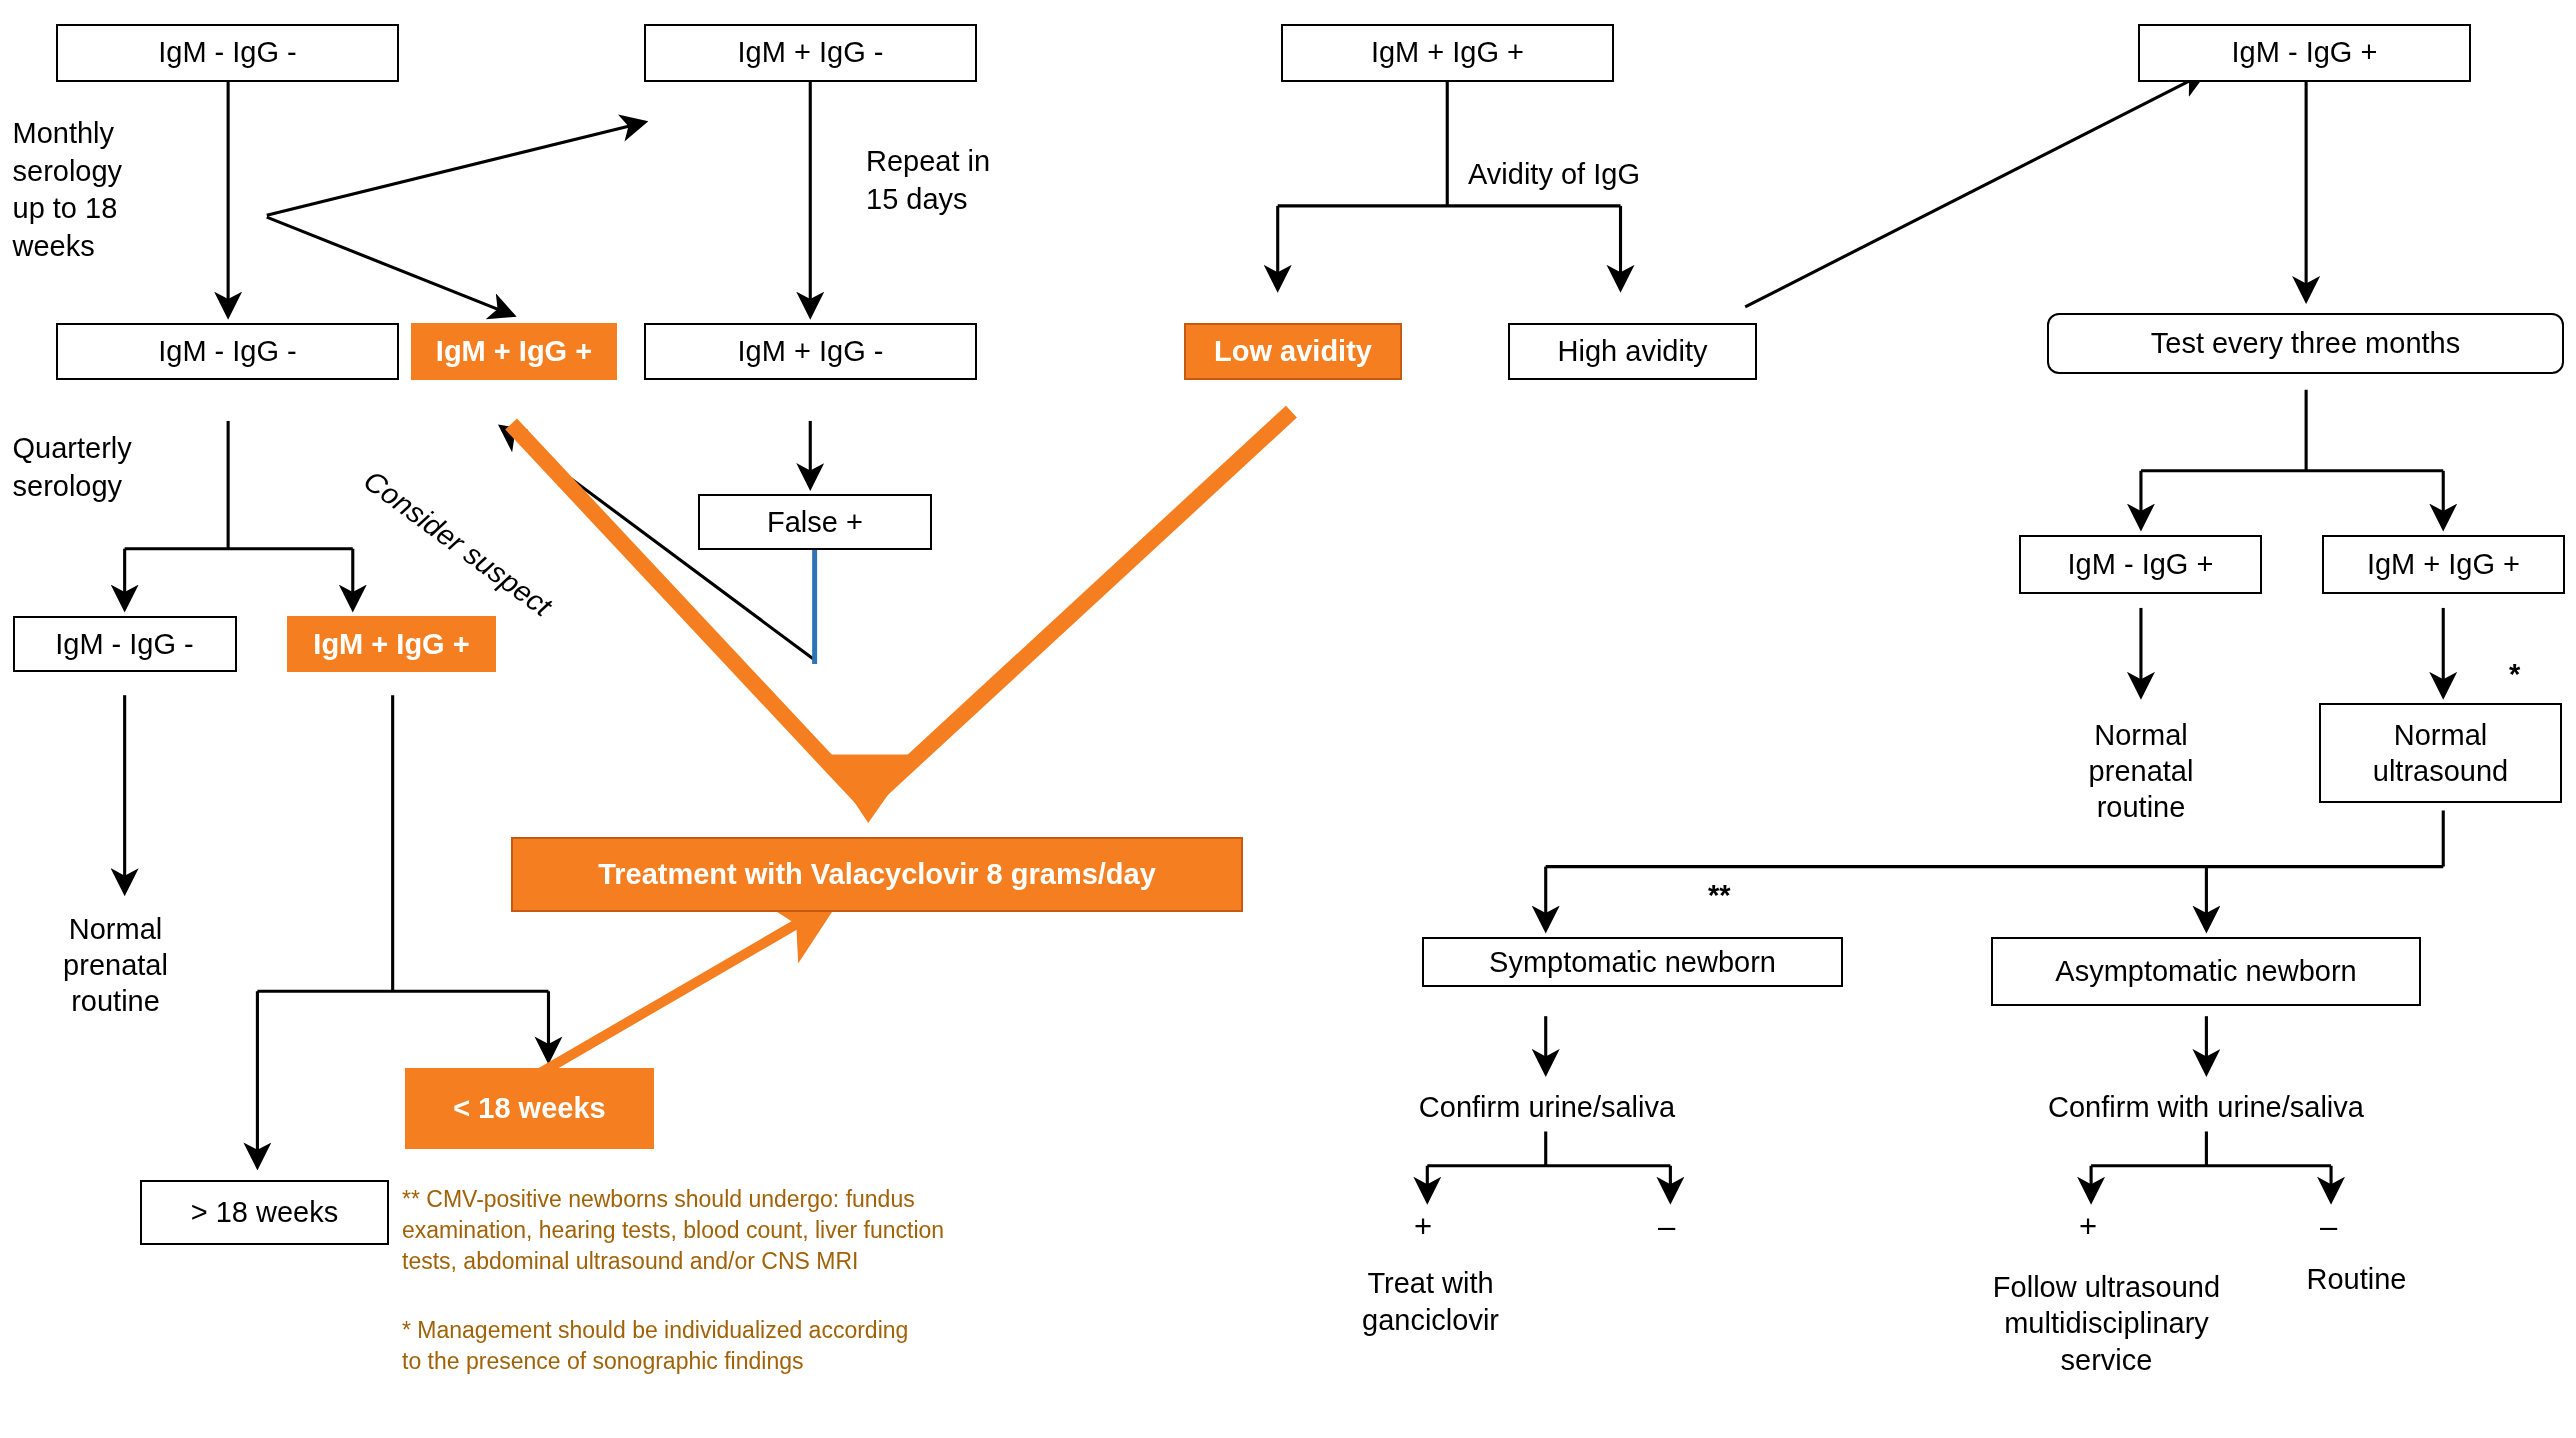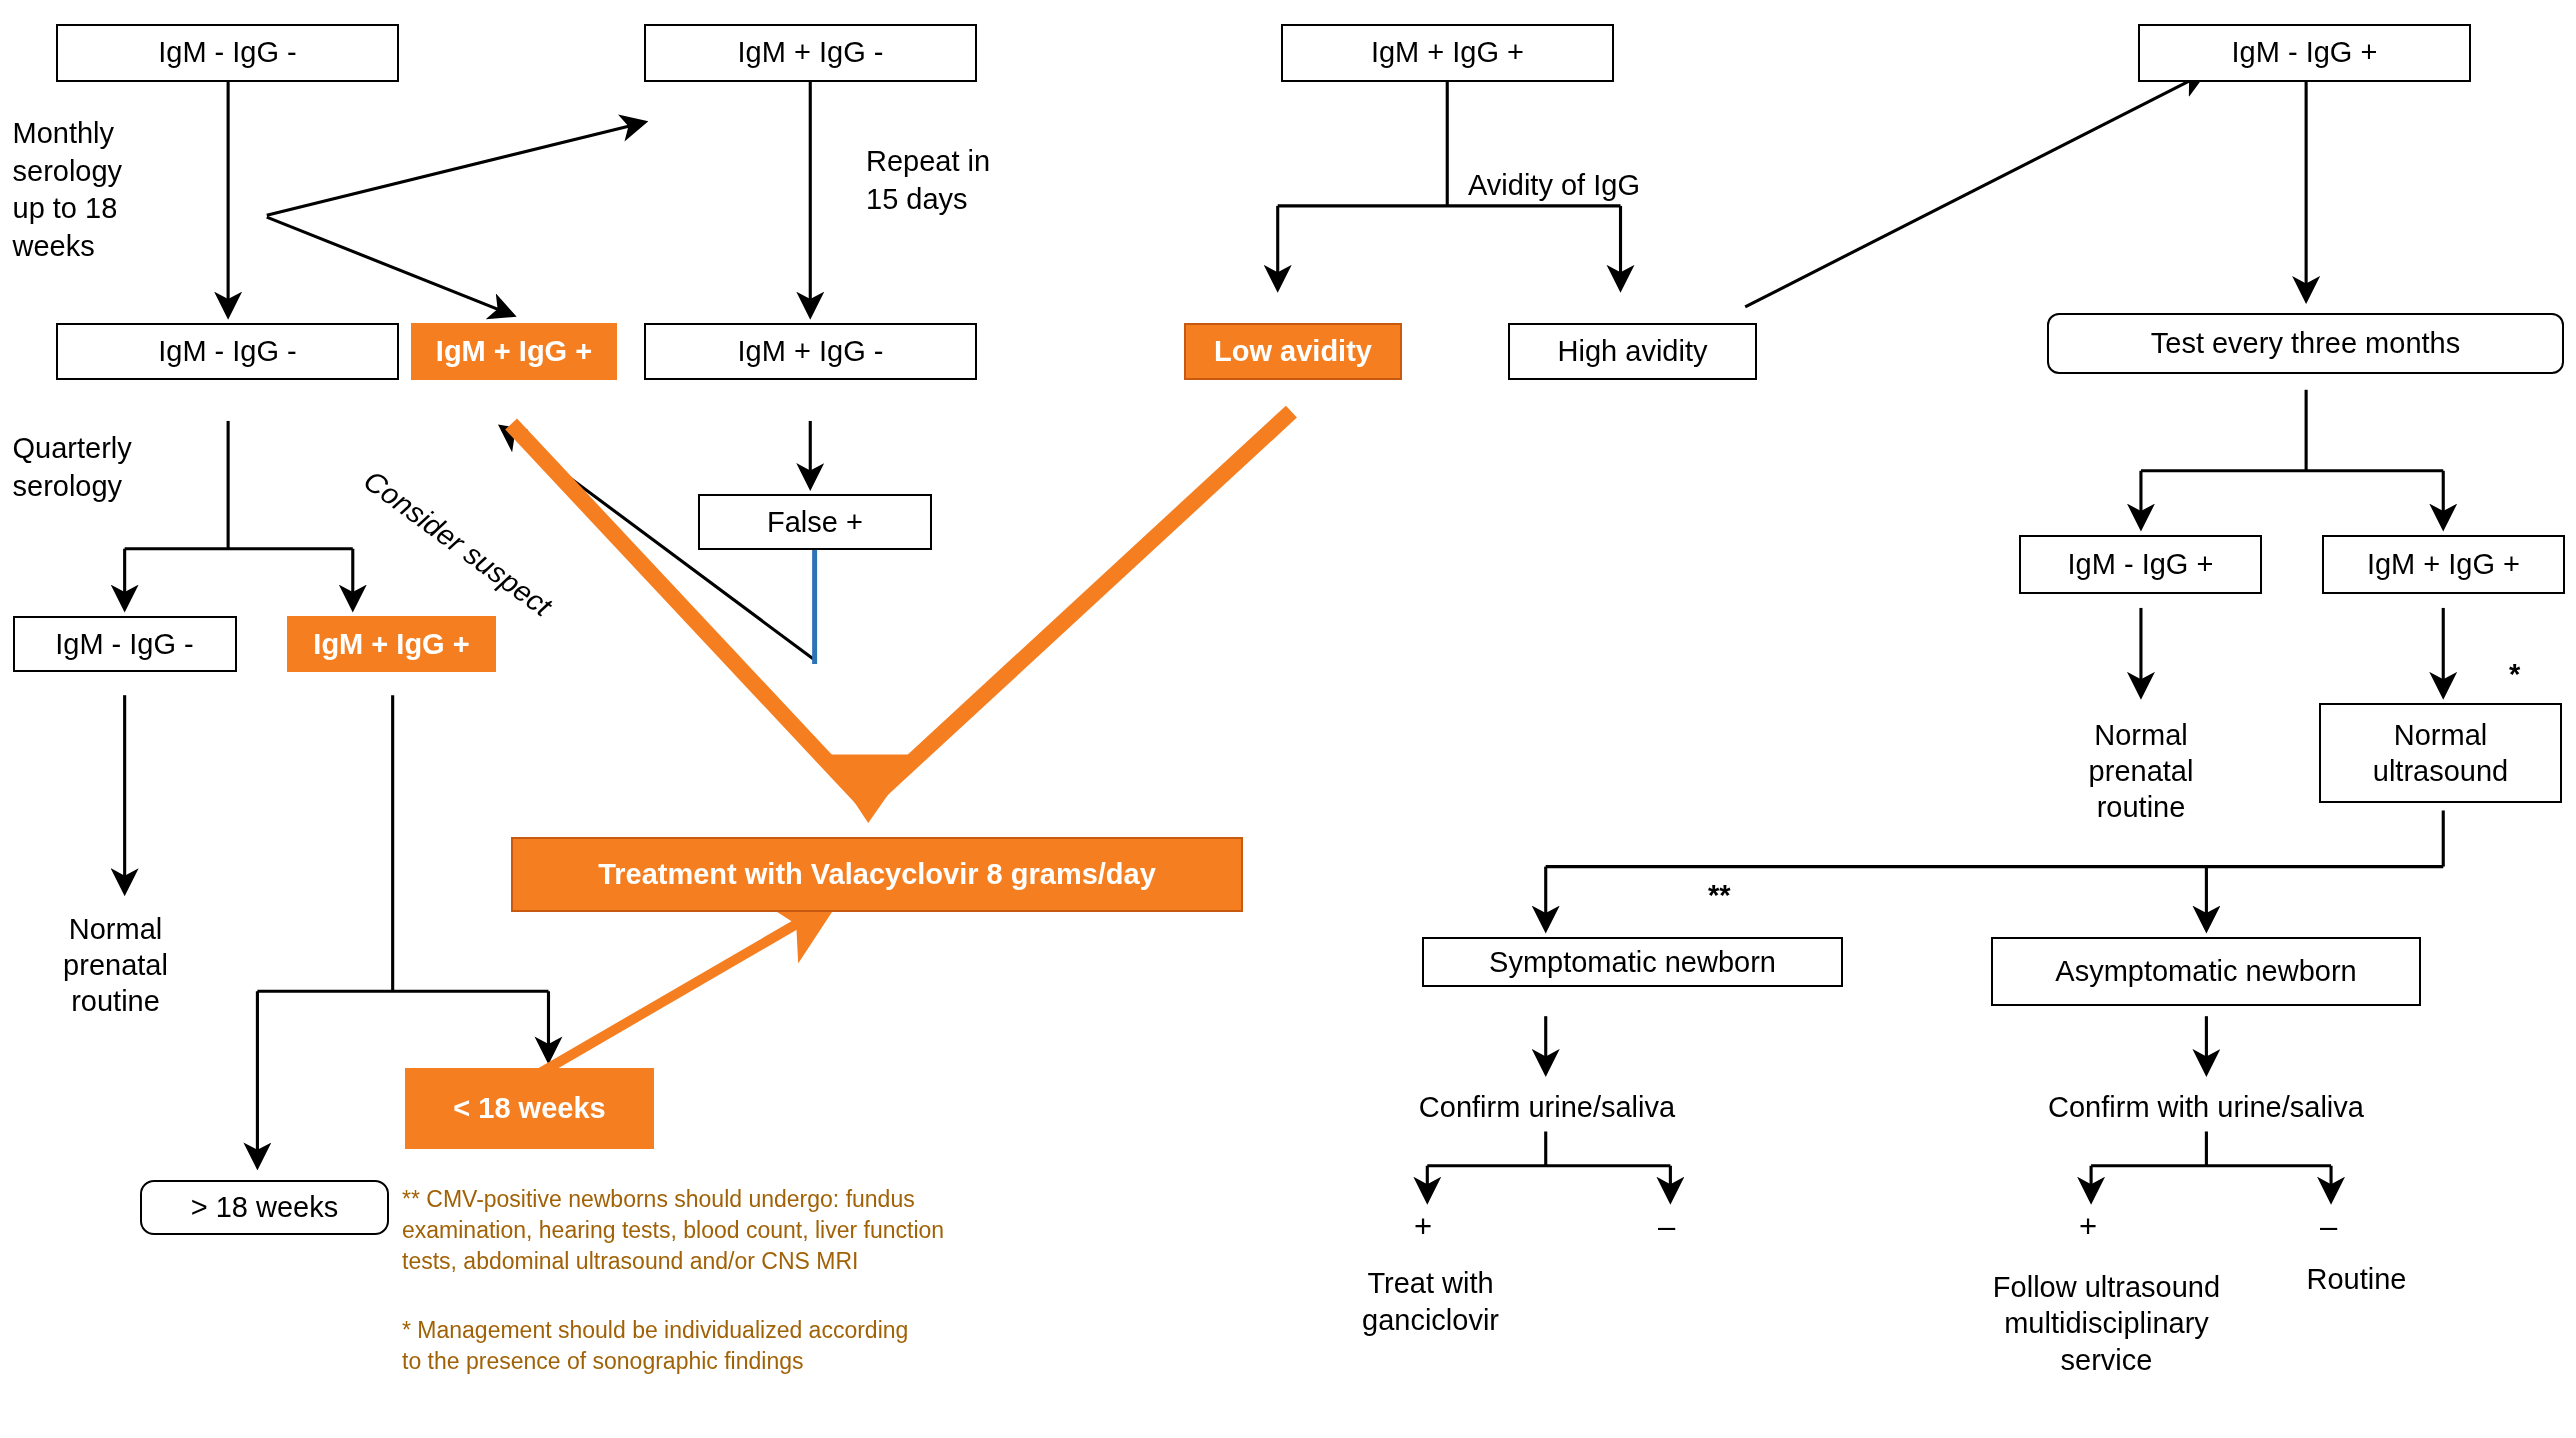--- a/index.html
+++ b/index.html
@@ -140,21 +140,21 @@
   <div class="node orange" style="left:287px;top:608px;width:209px;height:56px;">IgM + IgG +</div>
 
   <div class="node plain" style="left:12.5px;top:898px;width:206px;height:118px;white-space:pre-line;">Normal
 prenatal
 routine</div>
 
   <div class="node orange-b" style="left:511px;top:829px;width:732px;height:75px;">Treatment with Valacyclovir 8 grams/day</div>
 
   <div class="node orange" style="left:405px;top:1060px;width:249px;height:81px;">&lt; 18 weeks</div>
 
-  <div class="node boxed" style="left:140px;top:1172px;width:249px;height:55px;border-radius:14px;">&gt; 18 weeks</div>
+  <div class="node boxed" style="left:140px;top:1172px;width:249px;height:65px;">&gt; 18 weeks</div>
 
   <div class="node boxed" style="left:2019px;top:527px;width:243px;height:59px;">IgM - IgG +</div>
 
   <div class="node boxed" style="left:2322px;top:527px;width:243px;height:59px;">IgM + IgG +</div>
 
   <div class="node plain" style="left:2035px;top:704px;width:212px;height:118px;white-space:pre-line;">Normal
 prenatal
 routine</div>
 
   <div class="node boxed" style="left:2319px;top:695px;width:243px;height:100px;white-space:pre-line;">Normal
@@ -179,21 +179,21 @@
   <div class="node plain" style="left:2266px;top:1253px;width:181px;height:37px;">Routine</div>
 
   <div class="lbl" style="left:12.5px;top:115px;width:187px;white-space:pre-line;">Monthly
 serology
 up to 18
 weeks</div>
 
   <div class="lbl" style="left:866px;top:143px;width:206px;white-space:pre-line;">Repeat in
 15 days</div>
 
-  <div class="lbl" style="left:1468px;top:156px;width:262px;margin-top:11px;">Avidity of IgG</div>
+  <div class="lbl" style="left:1468px;top:156px;width:262px;">Avidity of IgG</div>
 
   <div class="lbl" style="left:12.5px;top:430px;width:187px;white-space:pre-line;">Quarterly
 serology</div>
 
   <div class="consider" style="left:377px;top:464px;transform:rotate(36.3deg);">Consider suspect</div>
 
   <div class="sign" style="left:1414px;top:1209px;">+</div>
   <div class="sign" style="left:1658px;top:1209px;">–</div>
   <div class="sign" style="left:2079px;top:1209px;">+</div>
   <div class="sign" style="left:2320px;top:1209px;">–</div>

